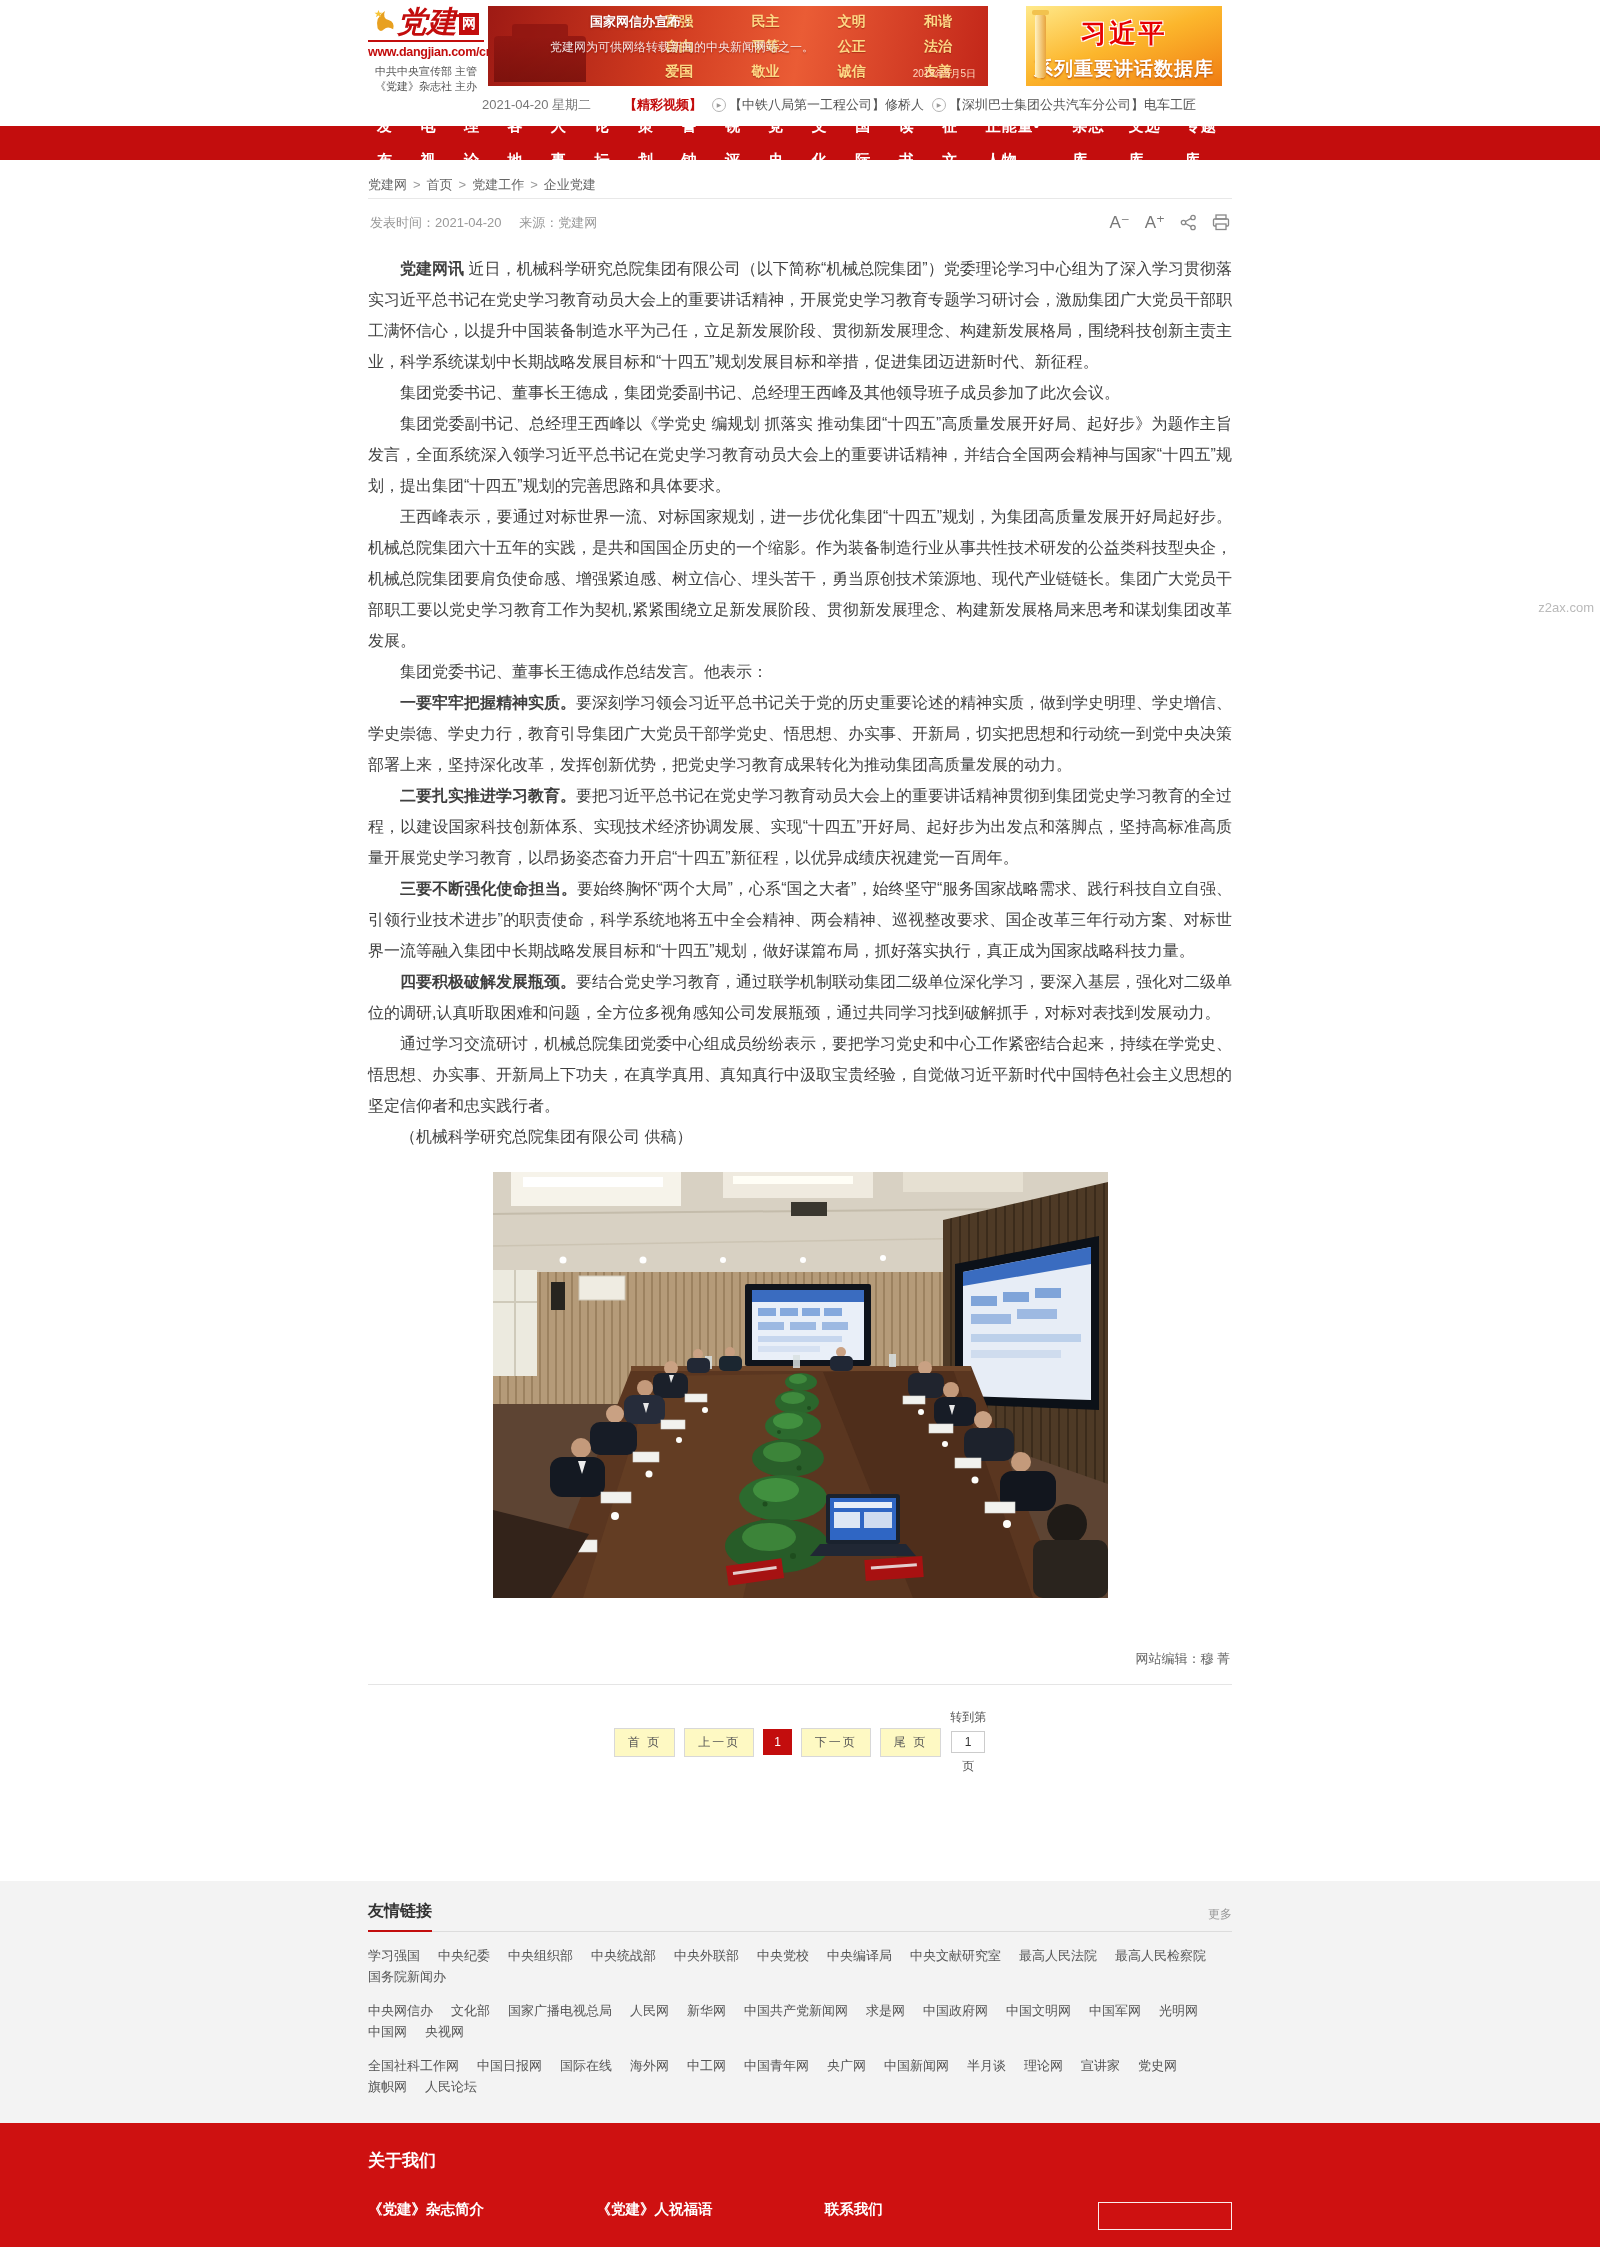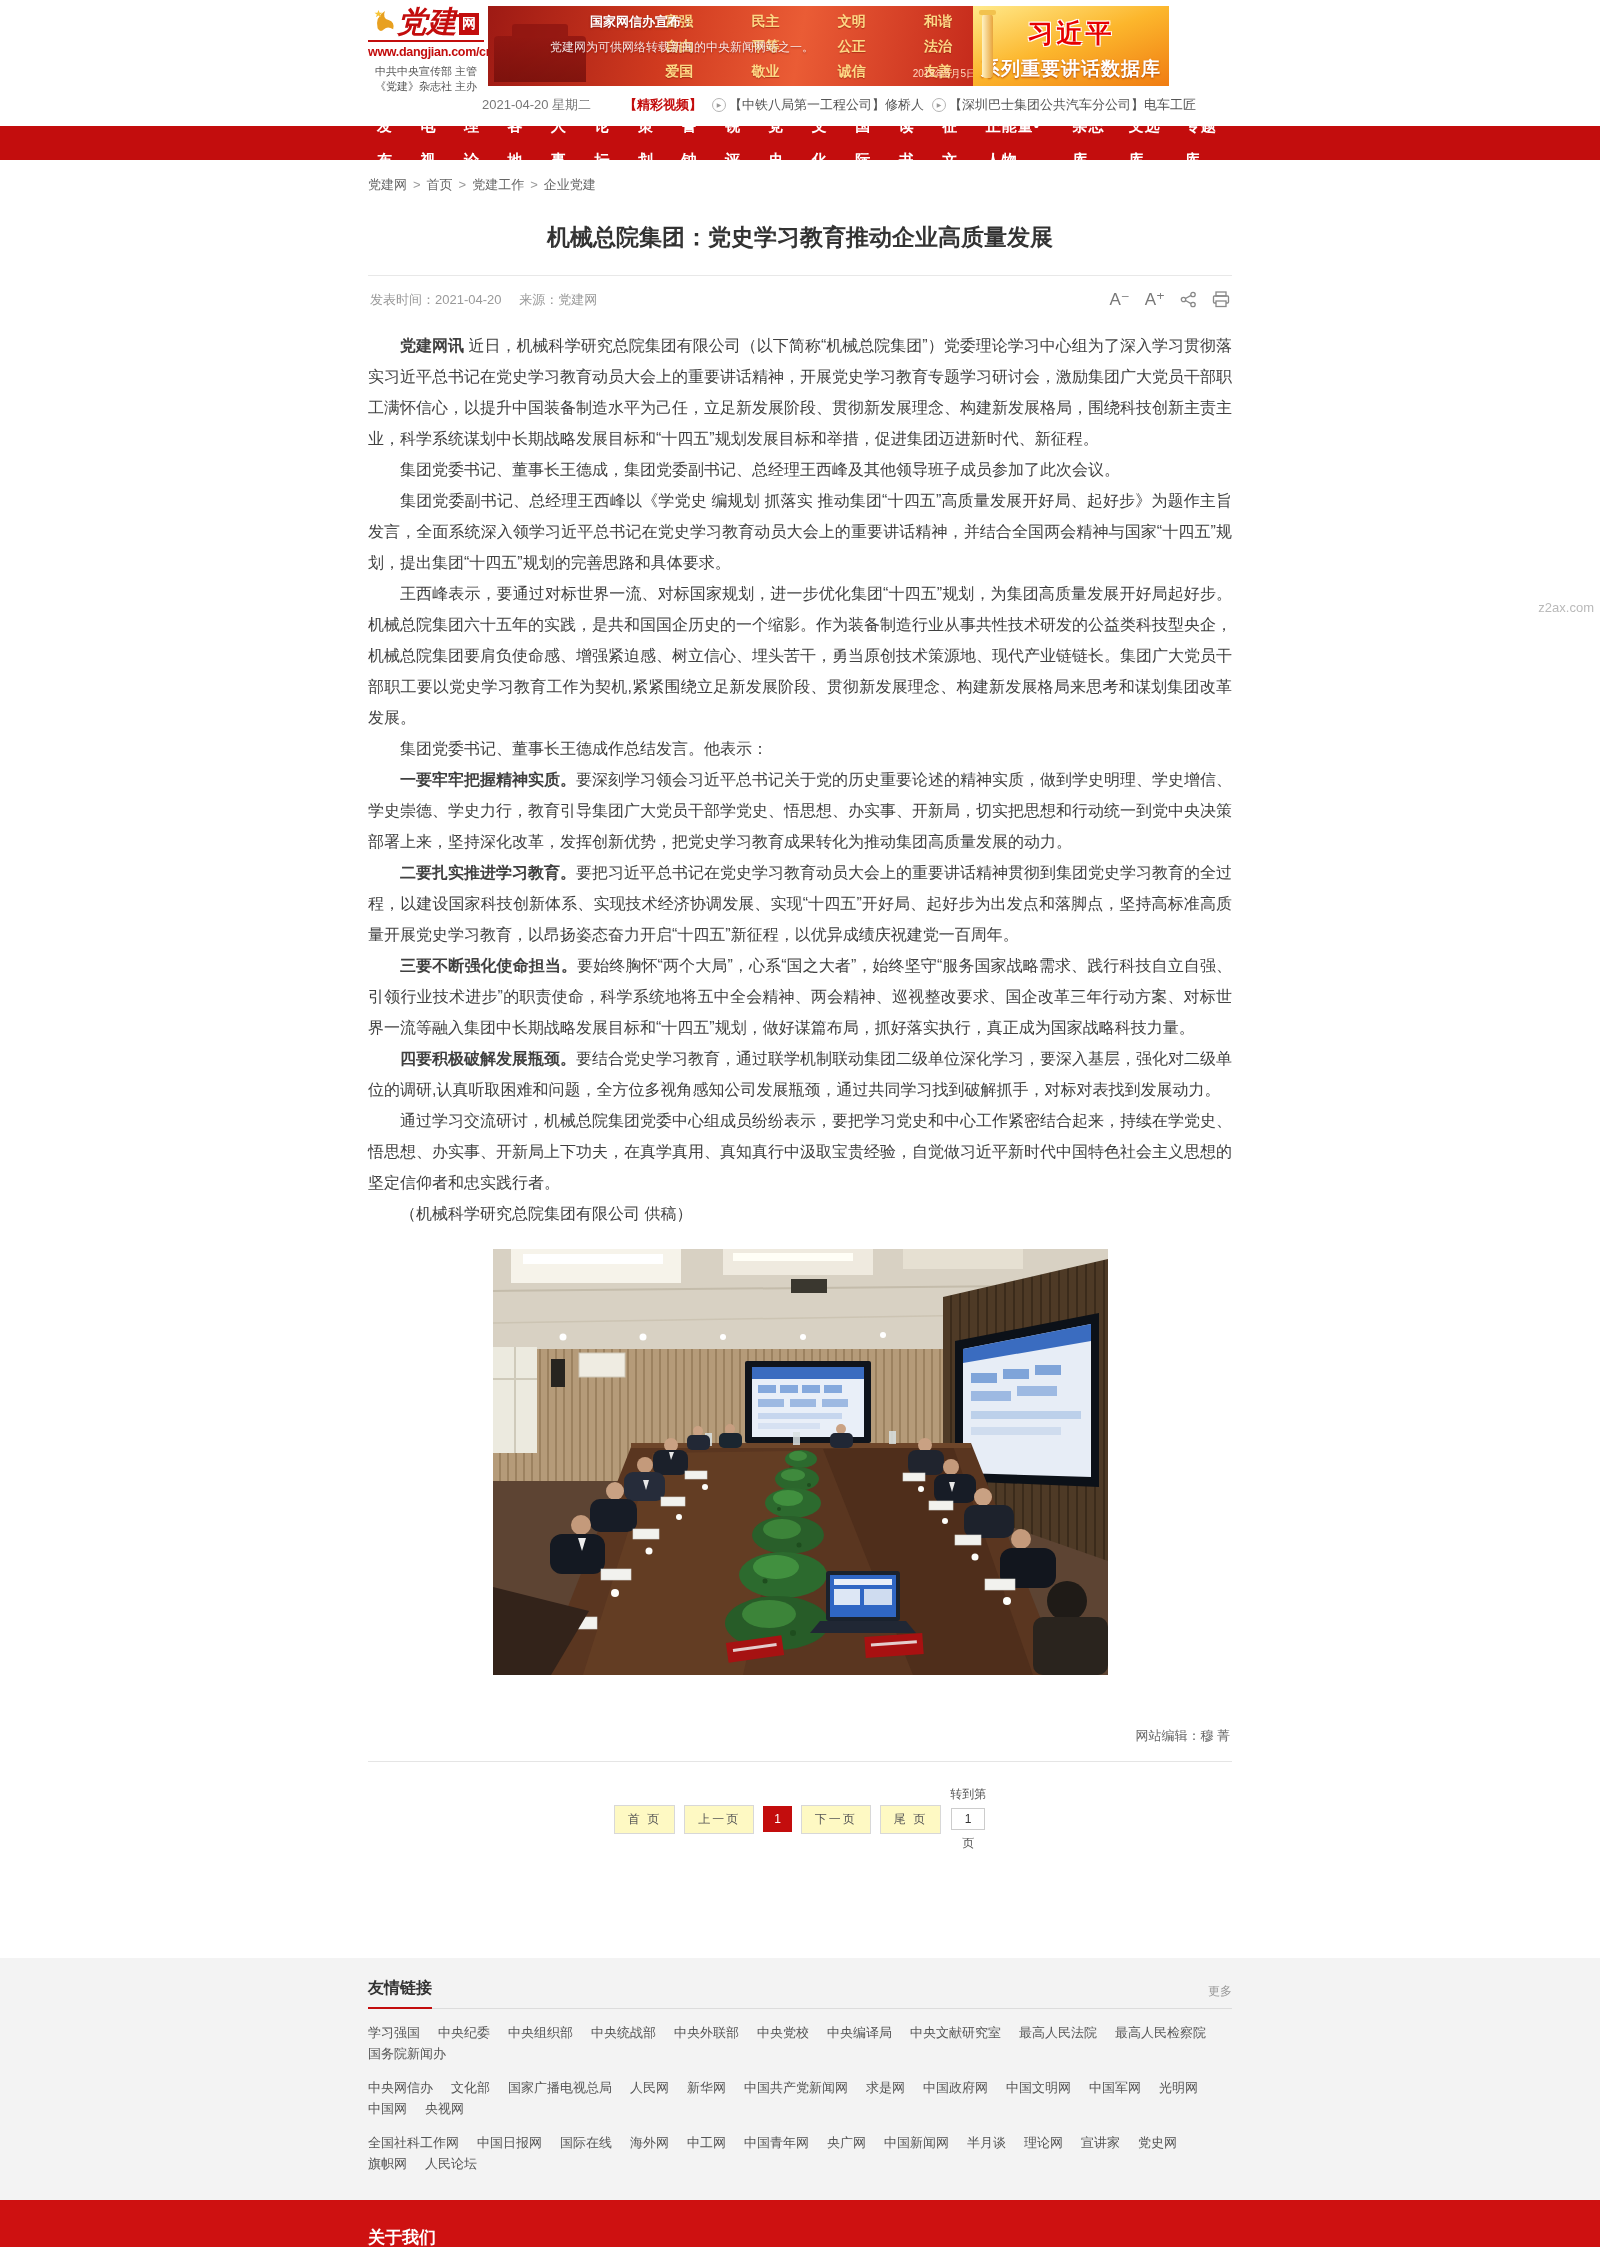--- a/index.html
+++ b/index.html
@@ -20,21 +20,21 @@
 
   .banner1 { position:absolute; left:120px; top:6px; width:500px; height:80px; overflow:hidden;
     background:linear-gradient(100deg,#9e1a14,#d03a1f 35%,#ea5c35 62%,#c22619); }
   .core-values { position:absolute; left:148px; top:3px; width:345px; display:grid; grid-template-columns:repeat(4,1fr); color:#ffe08a; font-weight:bold; font-size:14px; line-height:25px; text-align:center; opacity:.95; text-shadow:0 1px 1px rgba(120,20,0,.5); }
   .announce1 { position:absolute; left:102px; top:7px; color:#fff; font-size:13px; font-weight:bold; text-shadow:0 1px 2px rgba(100,0,0,.6); }
   .announce2 { position:absolute; left:62px; top:33px; color:rgba(255,255,255,.88); font-size:12px; text-shadow:0 1px 2px rgba(100,0,0,.5); }
   .banner1-date { position:absolute; right:12px; bottom:5px; color:#ffd9c0; font-size:10px; }
   .tiananmen { position:absolute; left:6px; bottom:4px; width:92px; height:46px; background:linear-gradient(180deg,#8c1410,#6f0d0a); opacity:.75; border-radius:4px 4px 0 0; }
   .tiananmen:before { content:""; position:absolute; left:18px; top:-12px; width:56px; height:14px; background:#8c1410; border-radius:3px 3px 0 0; }
 
-  .banner2 { position:absolute; left:605px; top:6px; width:196px; height:80px; overflow:hidden; text-align:center;
+  .banner2 { position:absolute; left:658px; top:6px; width:196px; height:80px; overflow:hidden; text-align:center;
     background:linear-gradient(160deg,#ffe98a,#fcb62c 48%,#f07c12); }
   .b2-col { position:absolute; left:9px; top:8px; width:11px; height:64px; background:linear-gradient(90deg,#fff3c4,#e8a43c); border-radius:4px; }
   .b2-col:before { content:""; position:absolute; left:-3px; top:-4px; width:17px; height:5px; background:#f2c24e; border-radius:2px; }
   .b2-line1 { margin-top:10px; font-size:26px; font-weight:bold; letter-spacing:3px; color:#e60000;
     text-shadow:-1px -1px 0 #fff,1px -1px 0 #fff,-1px 1px 0 #fff,1px 1px 0 #fff; }
   .b2-line2 { margin-top:5px; font-size:19px; font-weight:bold; color:#fff; text-shadow:0 1px 2px #b34700; letter-spacing:1px; }
 
   .header-meta { position:absolute; left:114px; top:96px; width:750px; display:flex; align-items:center; font-size:13px; color:#666; }
   .header-date { width:142px; color:#777; }
   .video-label { color:#c30d0d; font-weight:bold; margin-right:10px; }
@@ -181,21 +181,20 @@
       <a class="nav-item">正能量•人物</a>
       <a class="nav-item">杂志库</a>
       <a class="nav-item">文选库</a>
       <a class="nav-item">专题库</a>
     </div>
 </div>
 
 <div class="container breadcrumb"><a class="crumb">党建网</a><span class="crumb-sep">&gt;</span><a class="crumb">首页</a><span class="crumb-sep">&gt;</span><a class="crumb">党建工作</a><span class="crumb-sep">&gt;</span><a class="crumb">企业党建</a></div>
 
 <div class="container">
-  <h1 class="article-title">机械总院集团：党史学习教育推动企业高质量发展</h1>
 
   <div class="meta-bar">
     <div class="meta-left">
       <span>发表时间：2021-04-20</span>
       <span>来源：党建网</span>
     </div>
     <div class="tools">
       <a class="font-btn">A⁻</a>
       <a class="font-btn">A⁺</a>
       <a>

